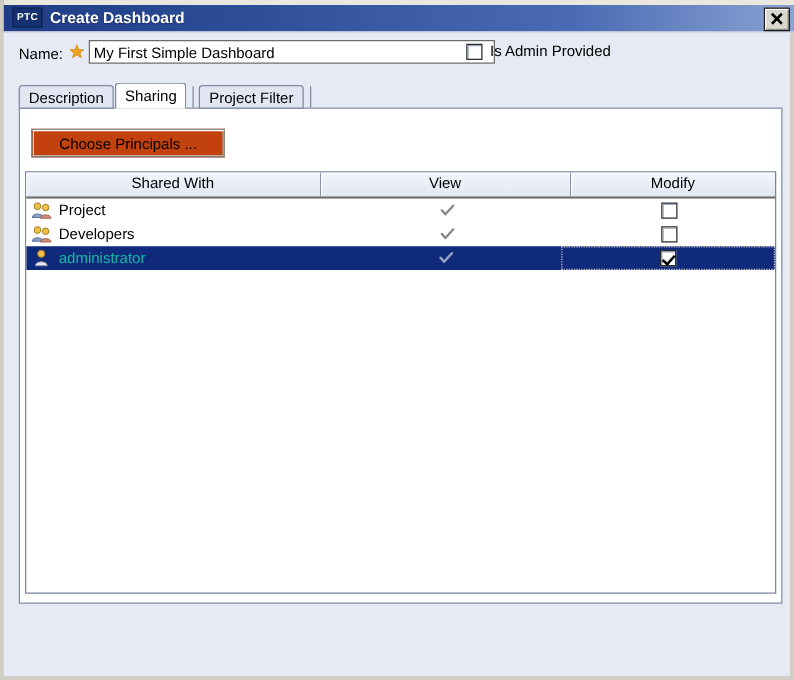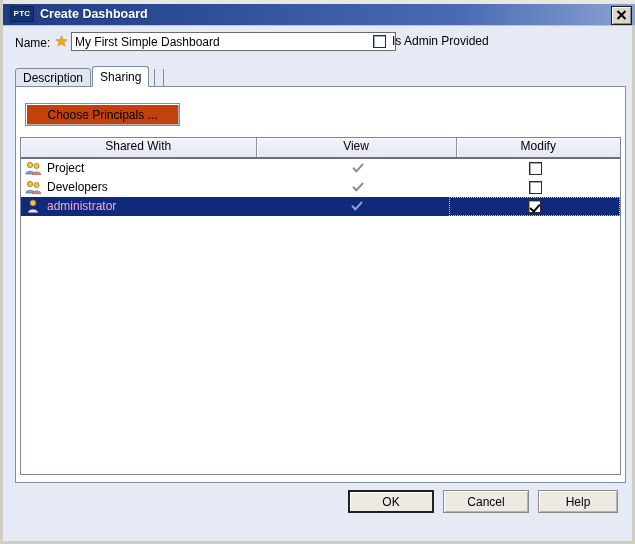--- a/index.html
+++ b/index.html
@@ -267,21 +267,21 @@
   .col-view   { width: 208px; }
   .col-modify { width: 170px; }
 
   .tbody { position: relative; }
   .trow {
     display: flex;
     height: 19px;
     align-items: center;
     background: #ffffff;
   }
-  .trow.selected { background: #102a7b; color: #f9a8d4; }
+  .trow.selected { background: #102a7b; color: #14b8a6; }
   .cell {
     box-sizing: border-box;
     height: 19px;
     line-height: 19px;
     display: flex;
     align-items: center;
     font-size: 12px;
     overflow: hidden;
   }
   .cell-shared { width: 245px; padding-left: 4px; }
@@ -354,20 +354,21 @@
     <div class="admin-chk-wrap">
       <span class="cbox"></span>
       <span class="admin-chk-label">Is Admin Provided</span>
     </div>
   </div>
 
   <div class="tabbar">
     <div class="tab">Description</div>
     <div class="tab active">Sharing</div>
     <div class="tab-sep"></div>
+    <div class="tab">Project Filter</div>
     <div class="tab-sep"></div>
   </div>
 
   <div class="tabpanel"></div>
 
   <button class="choose-btn">Choose Principals ...</button>
 
   <div class="table-wrap">
     <div class="thead">
       <div class="th col-shared">Shared With</div>
@@ -436,19 +437,14 @@
           </svg>
         </div>
         <div class="cell cell-modify">
           <span class="cbox checked"></span>
         </div>
       </div>
 
     </div>
   </div>
 
-  <div class="footer">
-    <button class="btn default btn-ok">OK</button>
-    <button class="btn btn-cancel">Cancel</button>
-    <button class="btn btn-help">Help</button>
-  </div>
 
 </div>
 
 </body></html>

